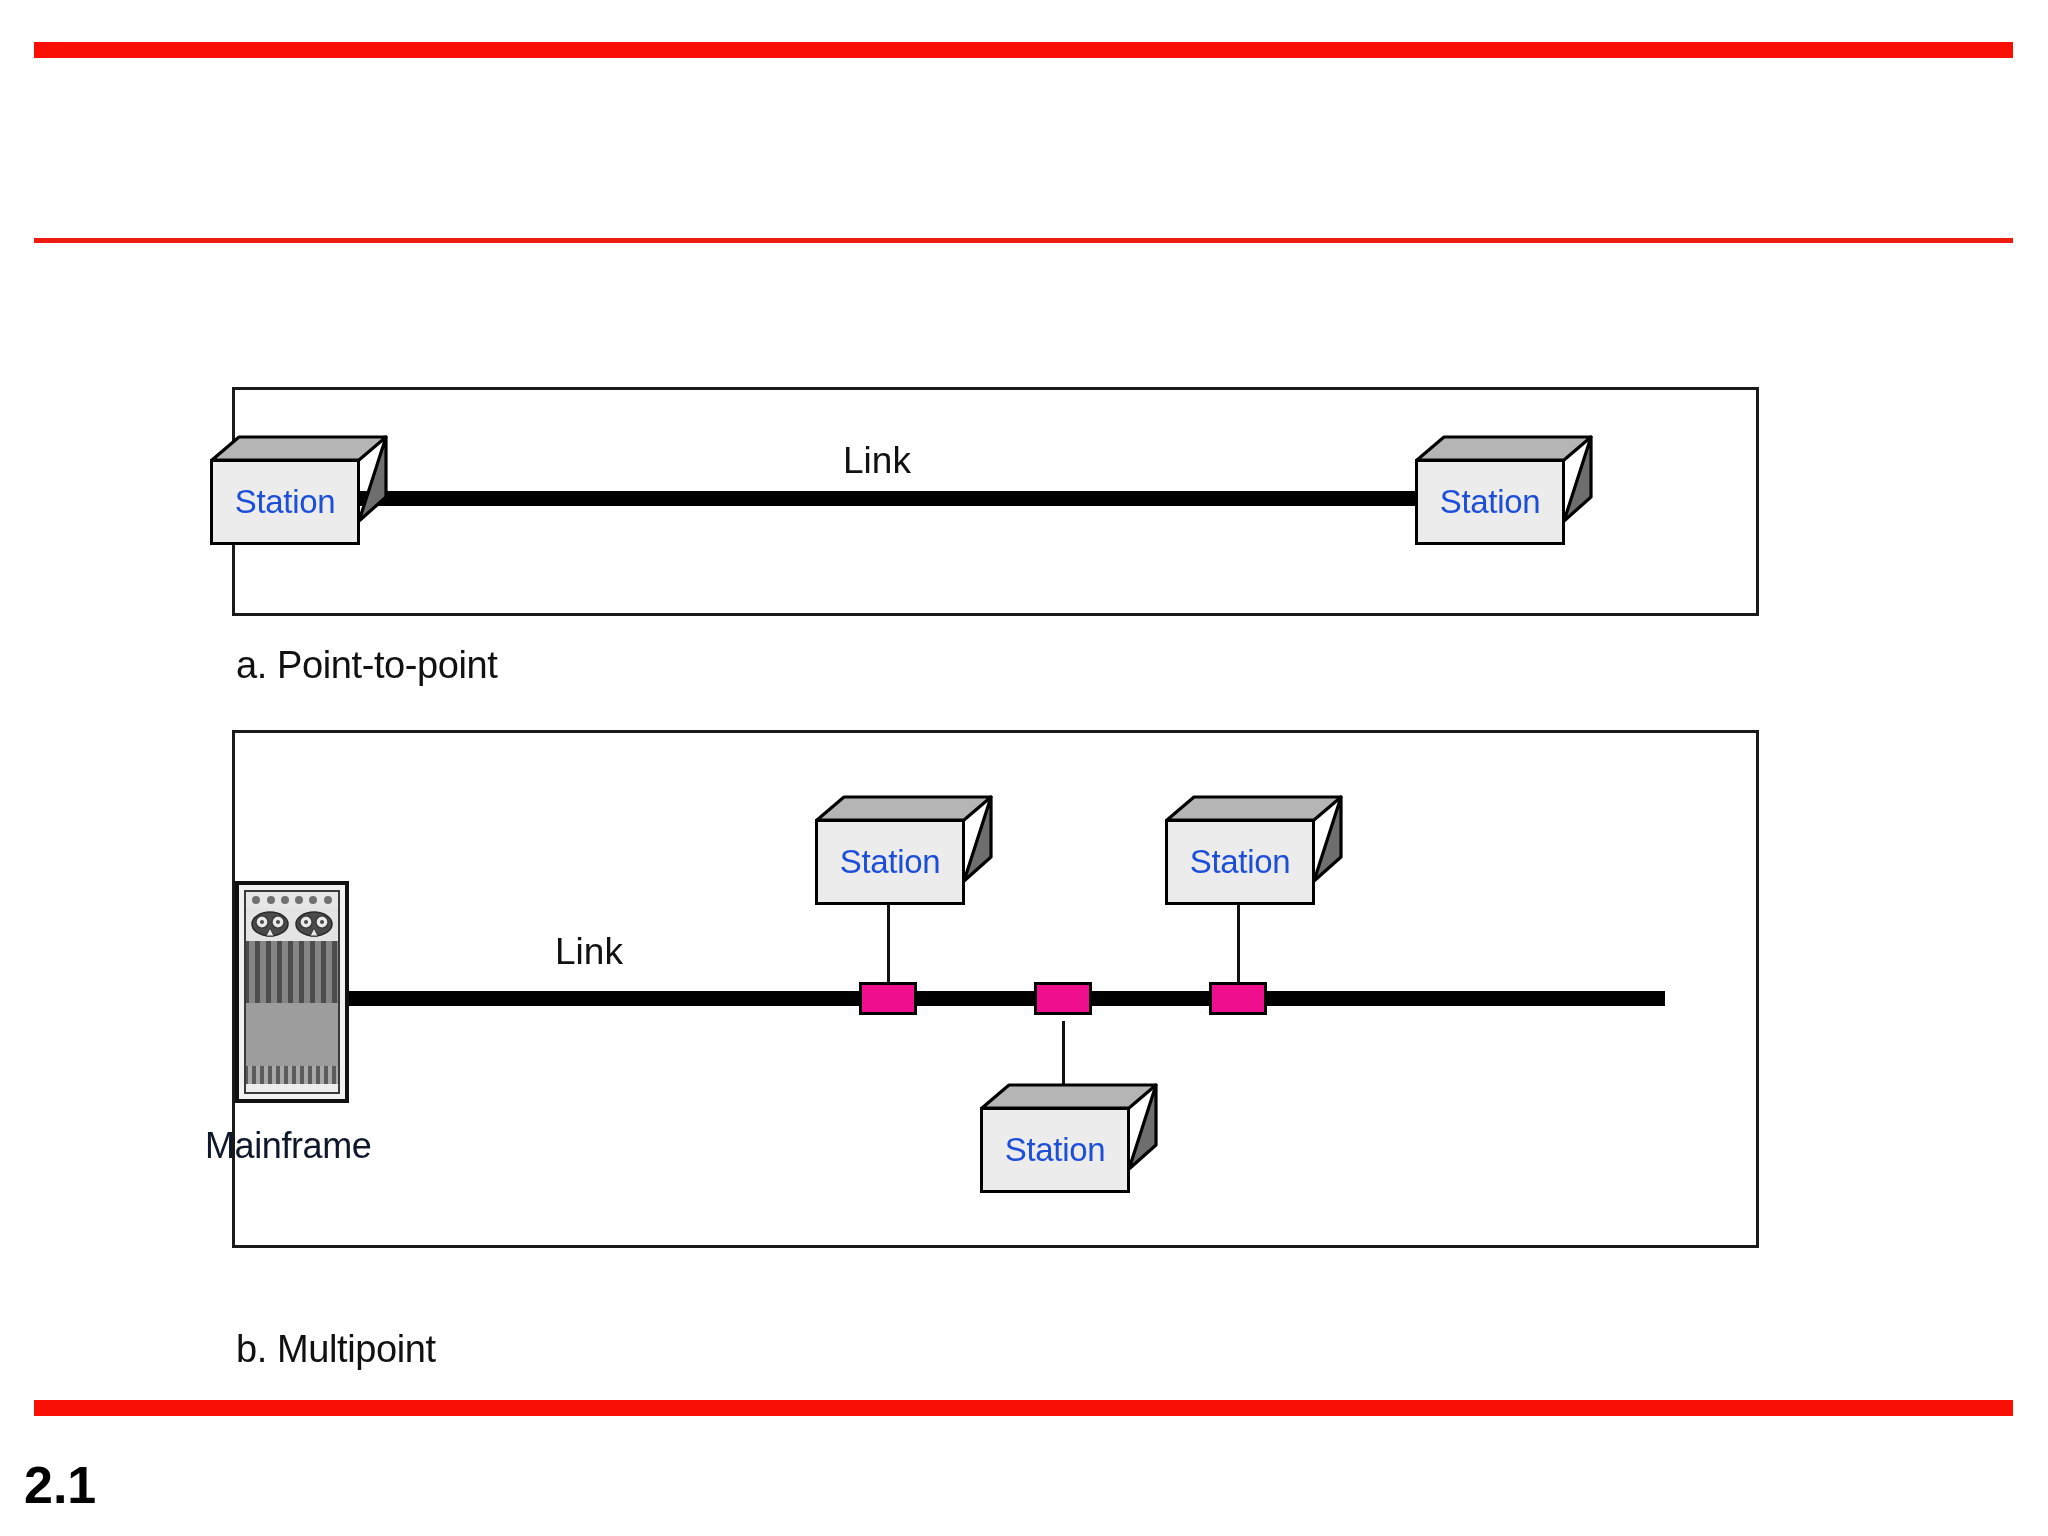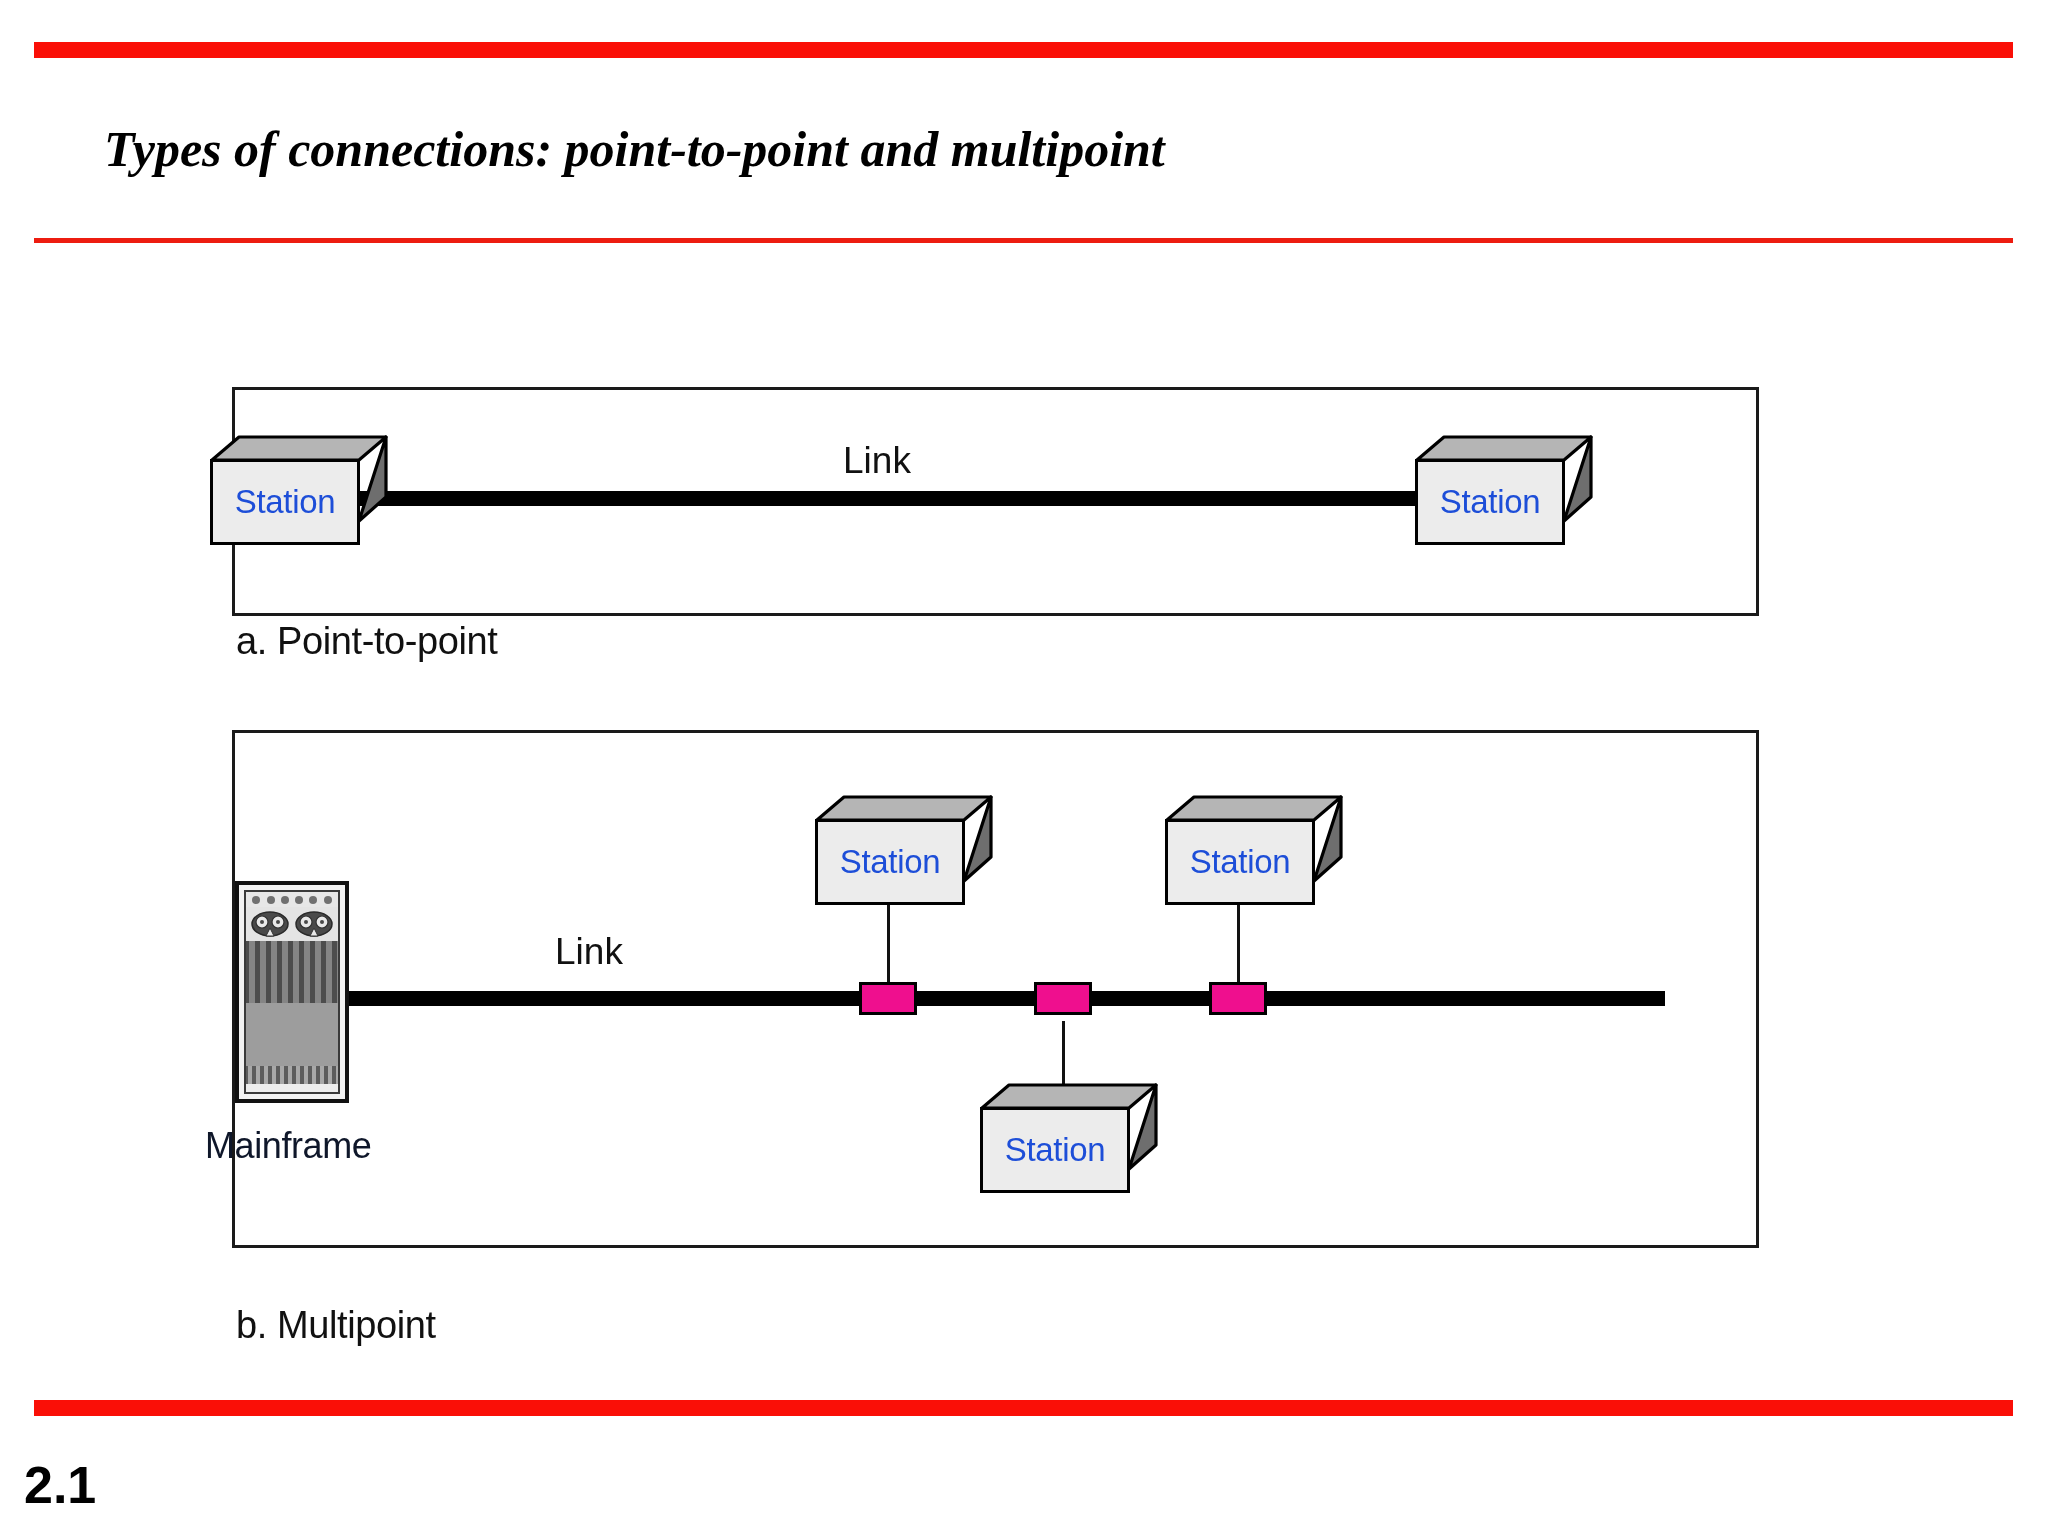--- a/index.html
+++ b/index.html
@@ -87,20 +87,21 @@
   #panel-a { left: 232px; top: 387px; width: 1527px; height: 229px; }
   #panel-b { left: 232px; top: 730px; width: 1527px; height: 518px; }
 
   .panel-label {
     position: absolute;
     font-family: "Liberation Sans", sans-serif;
     font-size: 38px;
     color: #111111;
     letter-spacing: -0.4px;
     white-space: nowrap;
+    margin-top: 24px;
   }
   #label-a { left: 236px; top: 620px; }
   #label-b { left: 236px; top: 1304px; }
 
   
   .bus {
     position: absolute;
     background: #000000;
     height: 15px;
   }
@@ -268,21 +269,20 @@
   }
 </style>
 </head>
 <body>
 
 <div class="rule-top"></div>
 <div class="rule-thin"></div>
 <div class="rule-bottom"></div>
 
 <div class="title-row">
-  <span class="fig-caption">Types of connections: point-to-point and multipoint</span>
 </div>
 
 <div class="panel" id="panel-a">
 
   <div class="bus" style="left:110px; top:101px; width:1070px;"></div>
 
   <div class="link-label" style="left:608px; top:50px;">Link</div>
 
   <div class="station" style="left:-25px; top:45px;">
     <svg class="top" viewBox="0 0 178 27" preserveAspectRatio="none">

